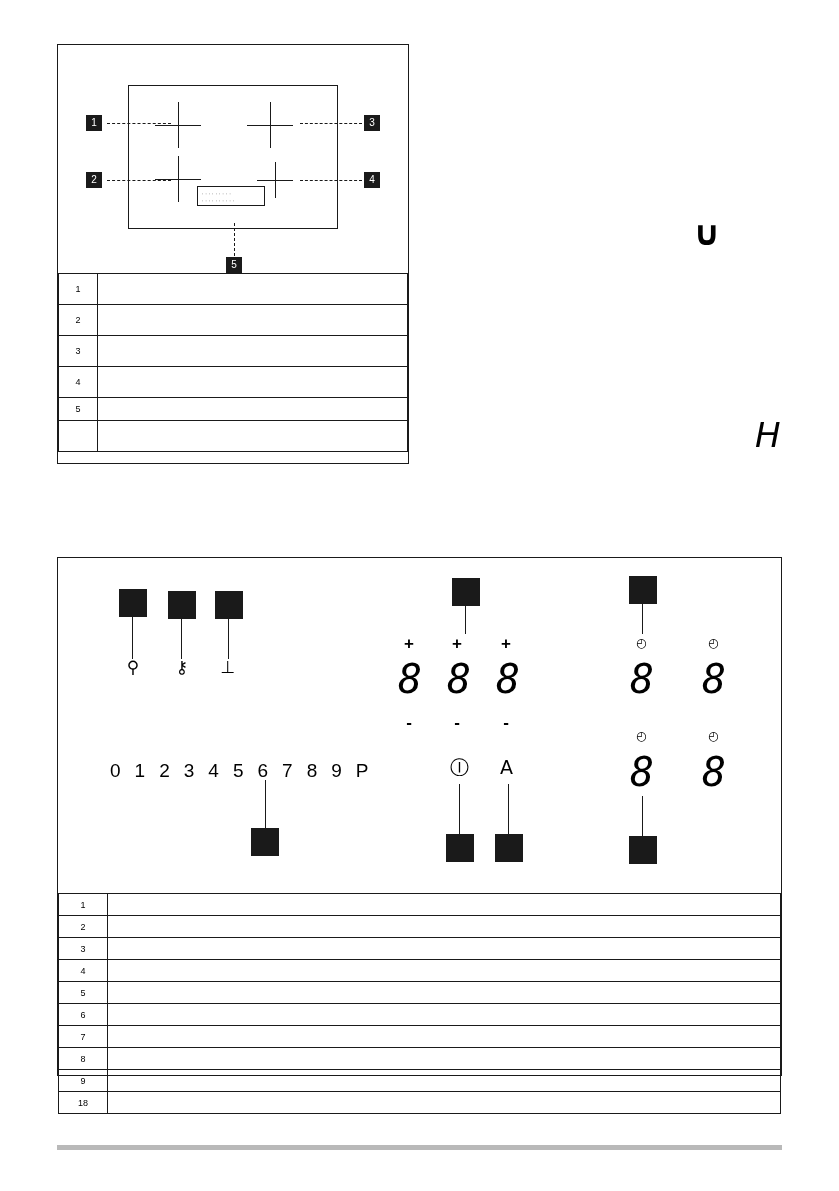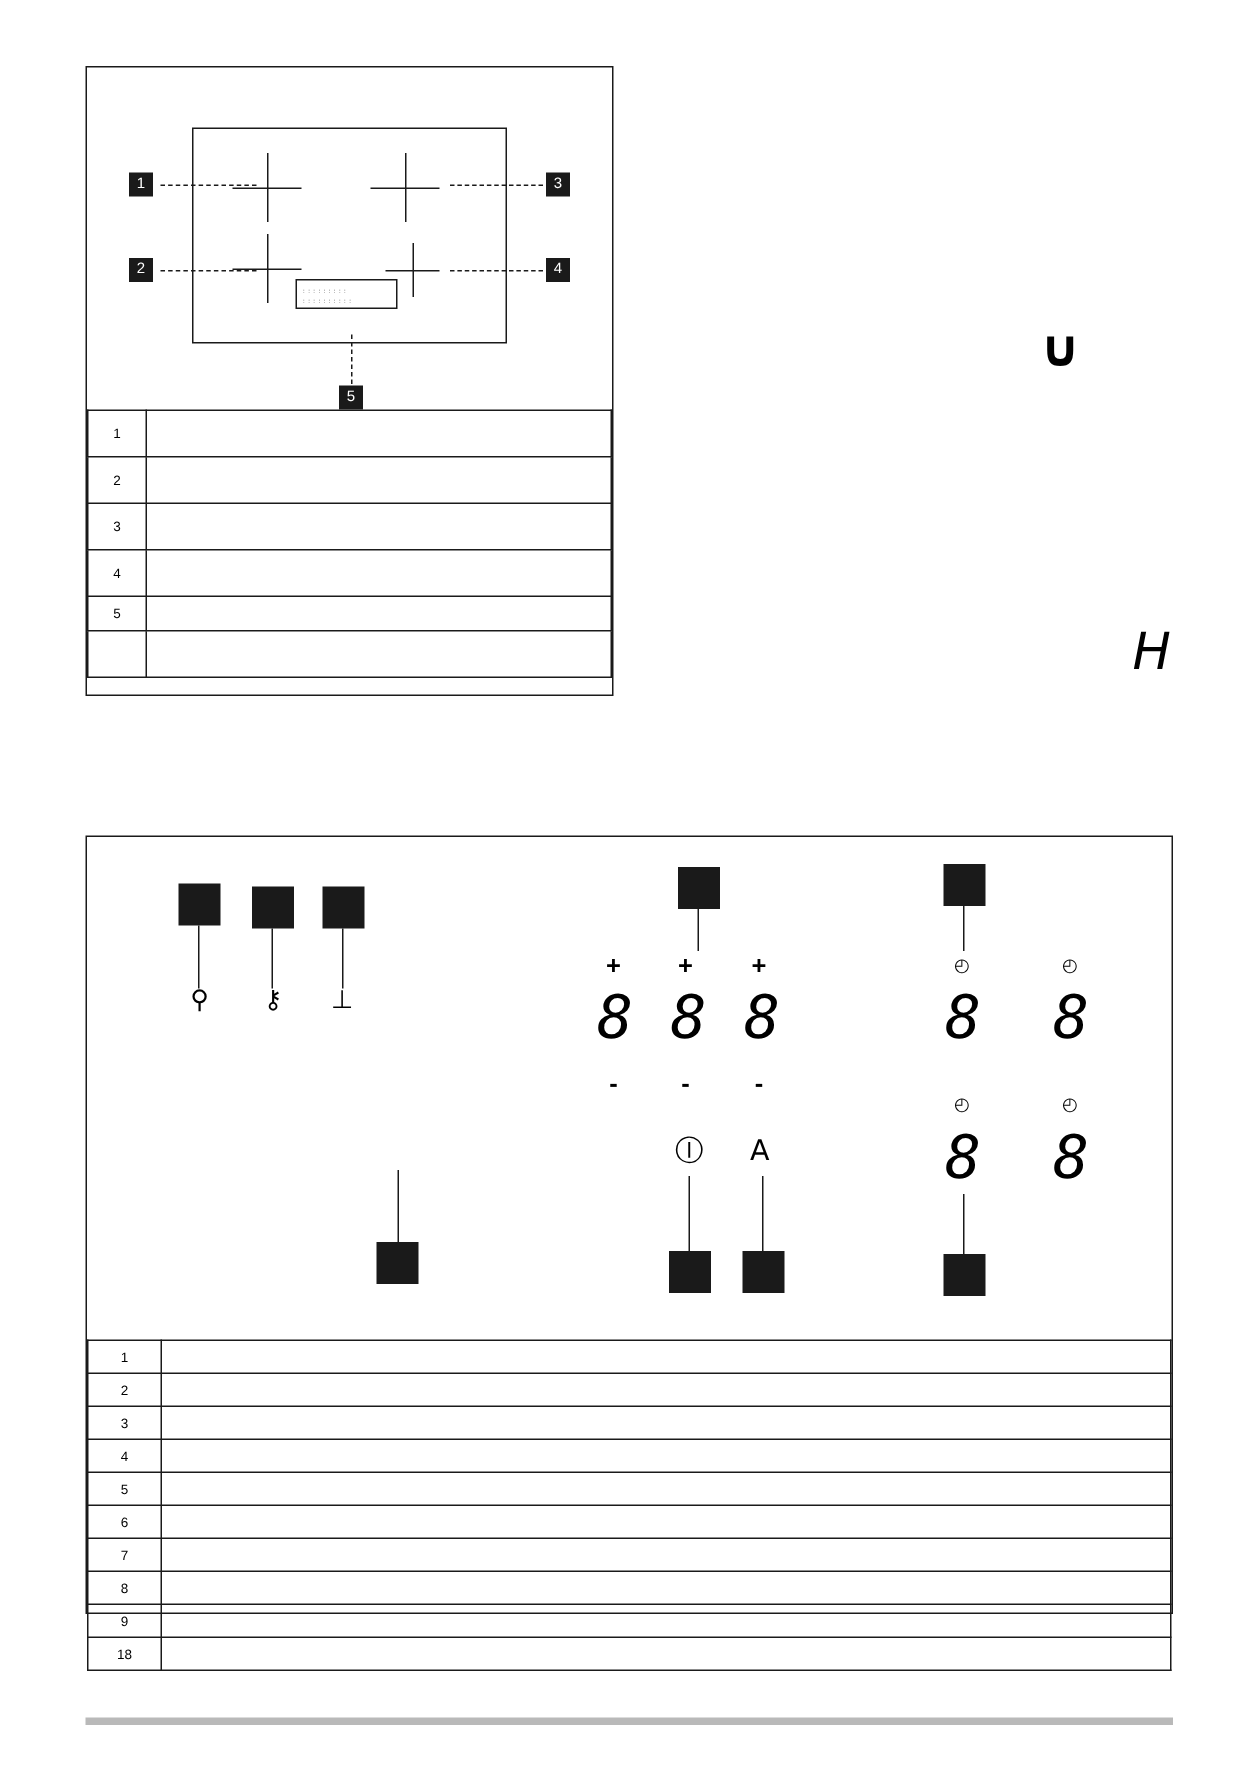--- a/index.html
+++ b/index.html
@@ -357,20 +357,23 @@
 
     <div class="clock" style="left:578px; top:172px;">◴</div>
     <div class="clock" style="left:650px; top:172px;">◴</div>
 
     <div class="seg" style="left:572px; top:194px;">8</div>
     <div class="seg" style="left:644px; top:194px;">8</div>
 
     <div class="stem" style="left:584px; top:238px; height:40px;"></div>
     <div class="sqbtn" style="left:571px; top:278px;"></div>
 
+    <div id="scale-row">
+      <span>0</span><span>1</span><span>2</span><span>3</span><span>4</span><span>5</span><span>6</span><span>7</span><span>8</span><span>9</span><span>P</span>
+    </div>
 
     <div class="stem" style="left:207px; top:222px; height:48px;"></div>
     <div class="sqbtn" style="left:193px; top:270px;"></div>
 
     <div class="bigsym" style="left:392px; top:200px;">Ⓘ</div>
     <div class="stem" style="left:401px; top:226px; height:50px;"></div>
     <div class="sqbtn" style="left:388px; top:276px;"></div>
 
     <div class="bigsym" style="left:442px; top:200px;">A</div>
     <div class="stem" style="left:450px; top:226px; height:50px;"></div>

